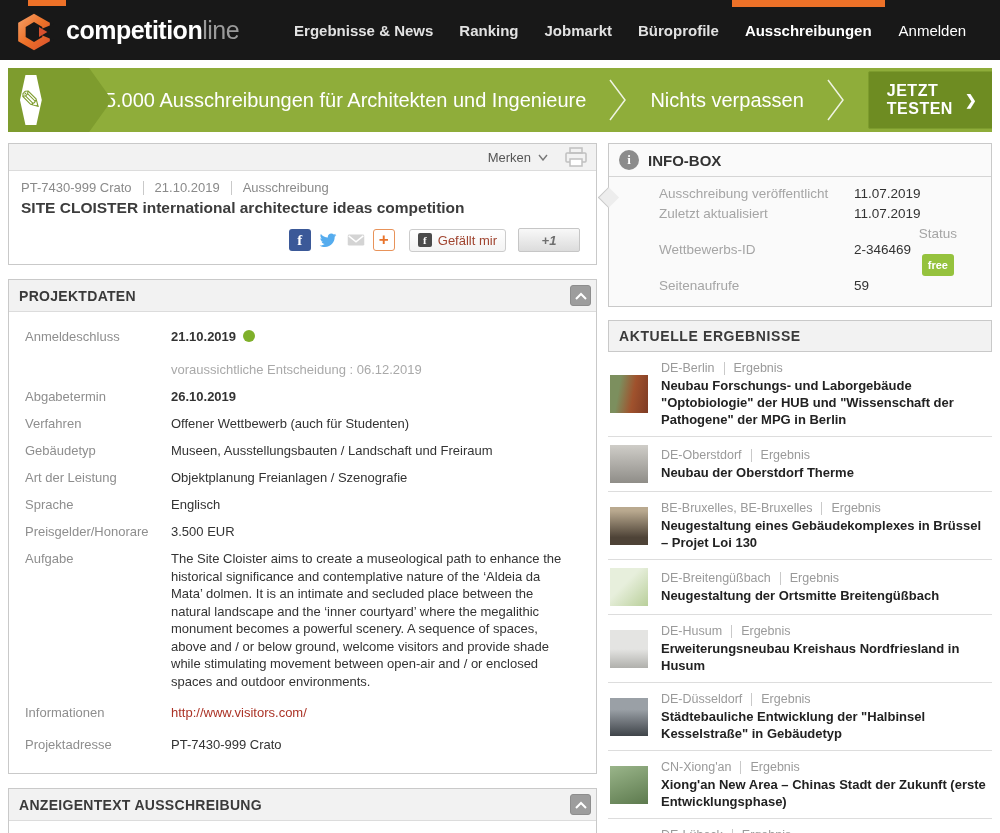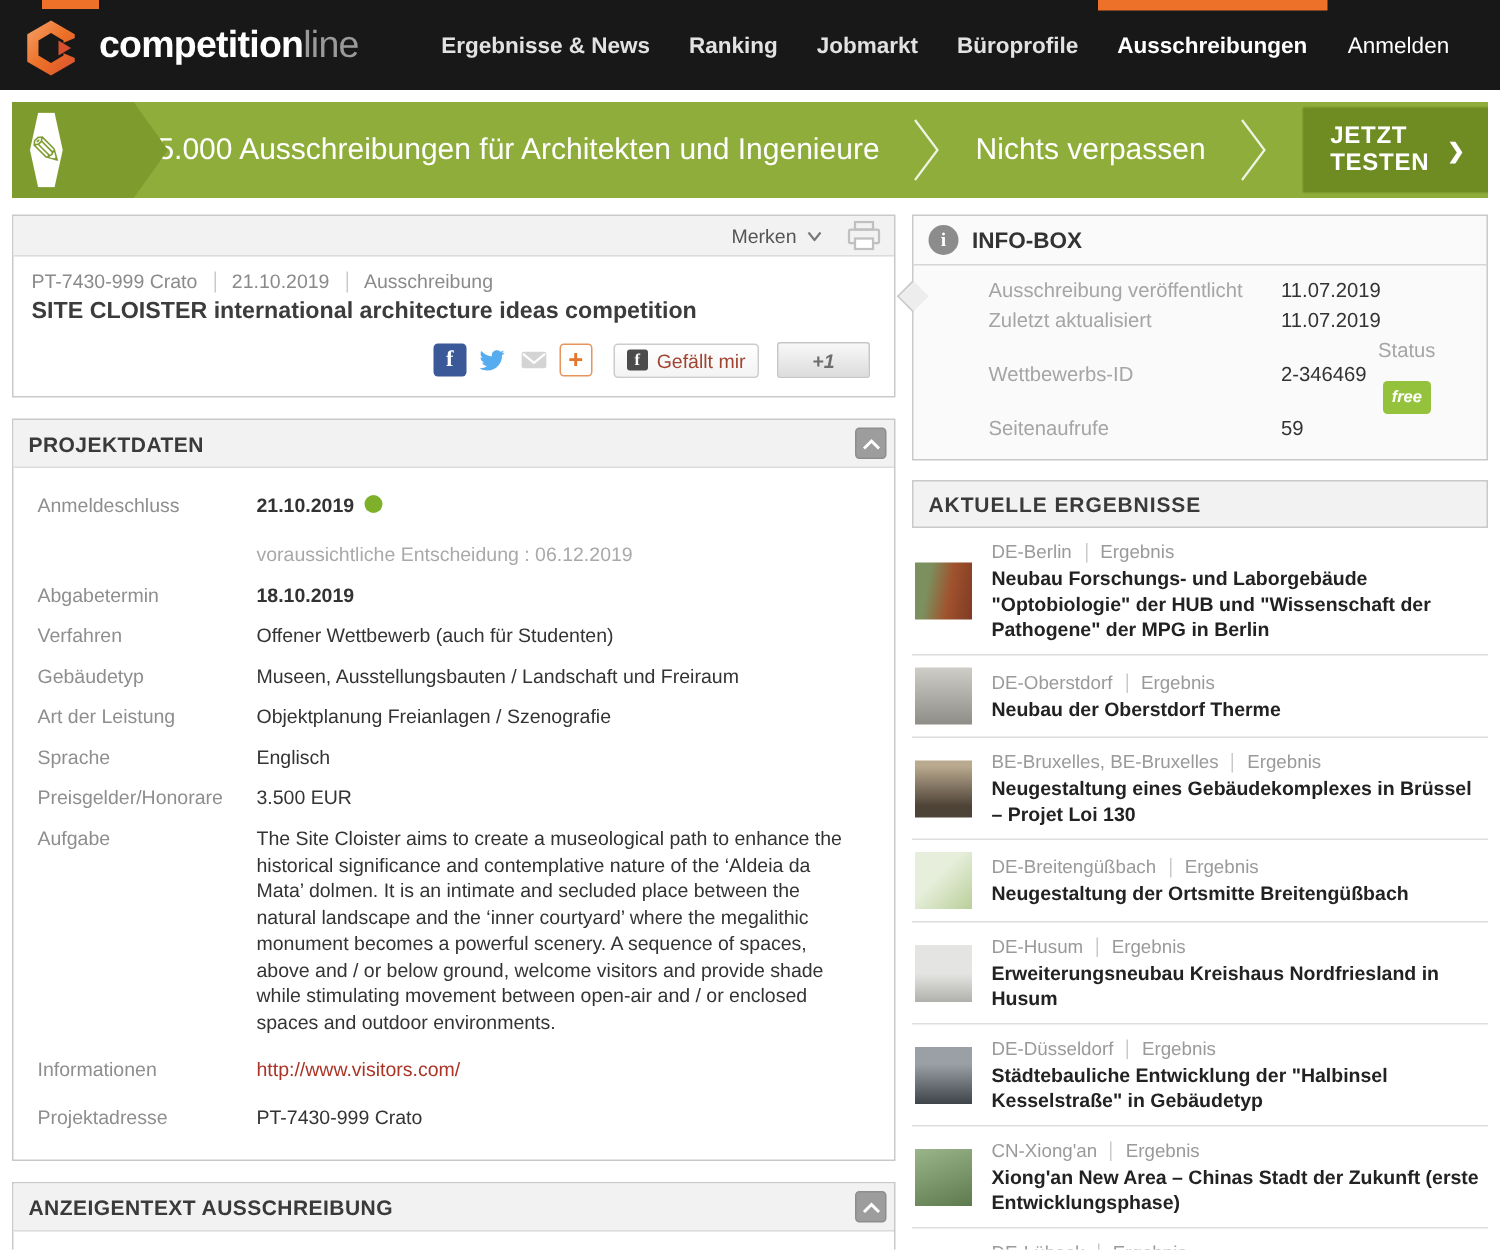--- a/index.html
+++ b/index.html
@@ -93,21 +93,21 @@
   .infobox-header { display:flex; align-items:center; gap:9px; padding:6px 10px; border-bottom:1px solid #d5d5d5; }
   .info-icon { width:20px; height:20px; border-radius:50%; background:#8c8c8c; color:#fff; font-size:13px; font-weight:bold;
     font-family:"Liberation Serif",serif; display:flex; align-items:center; justify-content:center; }
   .infobox-title { font-size:15px; font-weight:bold; color:#333; }
   .infobox-body { padding:7px 10px 10px; }
   .ib-row { display:flex; align-items:center; font-size:13.5px; line-height:20px;margin-left:40px; }
   .ib-label { width:195px; flex:none; color:#a5a5a5; }
   .ib-value { color:#333; width:110px; }
   .ib-status { margin-left:auto; display:flex; align-items:center; gap:10px; padding-right:24px;flex-direction:column; }
   .ib-status-label { color:#a5a5a5; font-size:13.5px; }
-  .badge-free { background:#95c23d; color:#fff; font-size:11px; font-weight:bold; padding:1px 6px; border-radius:3px;font-style:italic; }
+  .badge-free { background:#95c23d; color:#fff; font-size:11px; font-weight:bold; padding:1px 6px; border-radius:3px; }
 
   
   .erg-header { margin-top:13px; border:1px solid #c9c9c9; background:#f2f2f2; padding:7px 10px;
     font-size:14px; font-weight:bold; color:#3a3a3a; letter-spacing:0.6px; }
   .erg-list { }
   .erg-item { display:flex; gap:13px; padding:8px 2px; border-bottom:1px solid #ddd; cursor:pointer;align-items:center; }
   .thumb { width:38px; height:38px; flex:none; }
   .t1 { background:linear-gradient(100deg,#7c8f5e 25%,#a0522d 60%,#7e3b24 100%); }
   .t2 { background:linear-gradient(#cfcdc8,#8f8d88); }
   .t3 { background:linear-gradient(180deg,#b9a98f 10%,#4e4337 80%); }
@@ -240,21 +240,21 @@
       <div class="pd-body">
         <div class="pd-row">
           <div class="pd-label">Anmeldeschluss</div>
           <div class="pd-value bold">
             <span>21.10.2019</span><span class="dot"></span>
             <div class="pd-sub">voraussichtliche Entscheidung : 06.12.2019</div>
           </div>
         </div>
         <div class="pd-row">
           <div class="pd-label">Abgabetermin</div>
-          <div class="pd-value bold">18.10.2019</div>
+          <div class="pd-value bold">26.10.2019</div>
         </div>
         <div class="pd-row">
           <div class="pd-label">Verfahren</div>
           <div class="pd-value">Offener Wettbewerb (auch für Studenten)</div>
         </div>
         <div class="pd-row">
           <div class="pd-label">Gebäudetyp</div>
           <div class="pd-value">Museen, Ausstellungsbauten / Landschaft und Freiraum</div>
         </div>
         <div class="pd-row">

